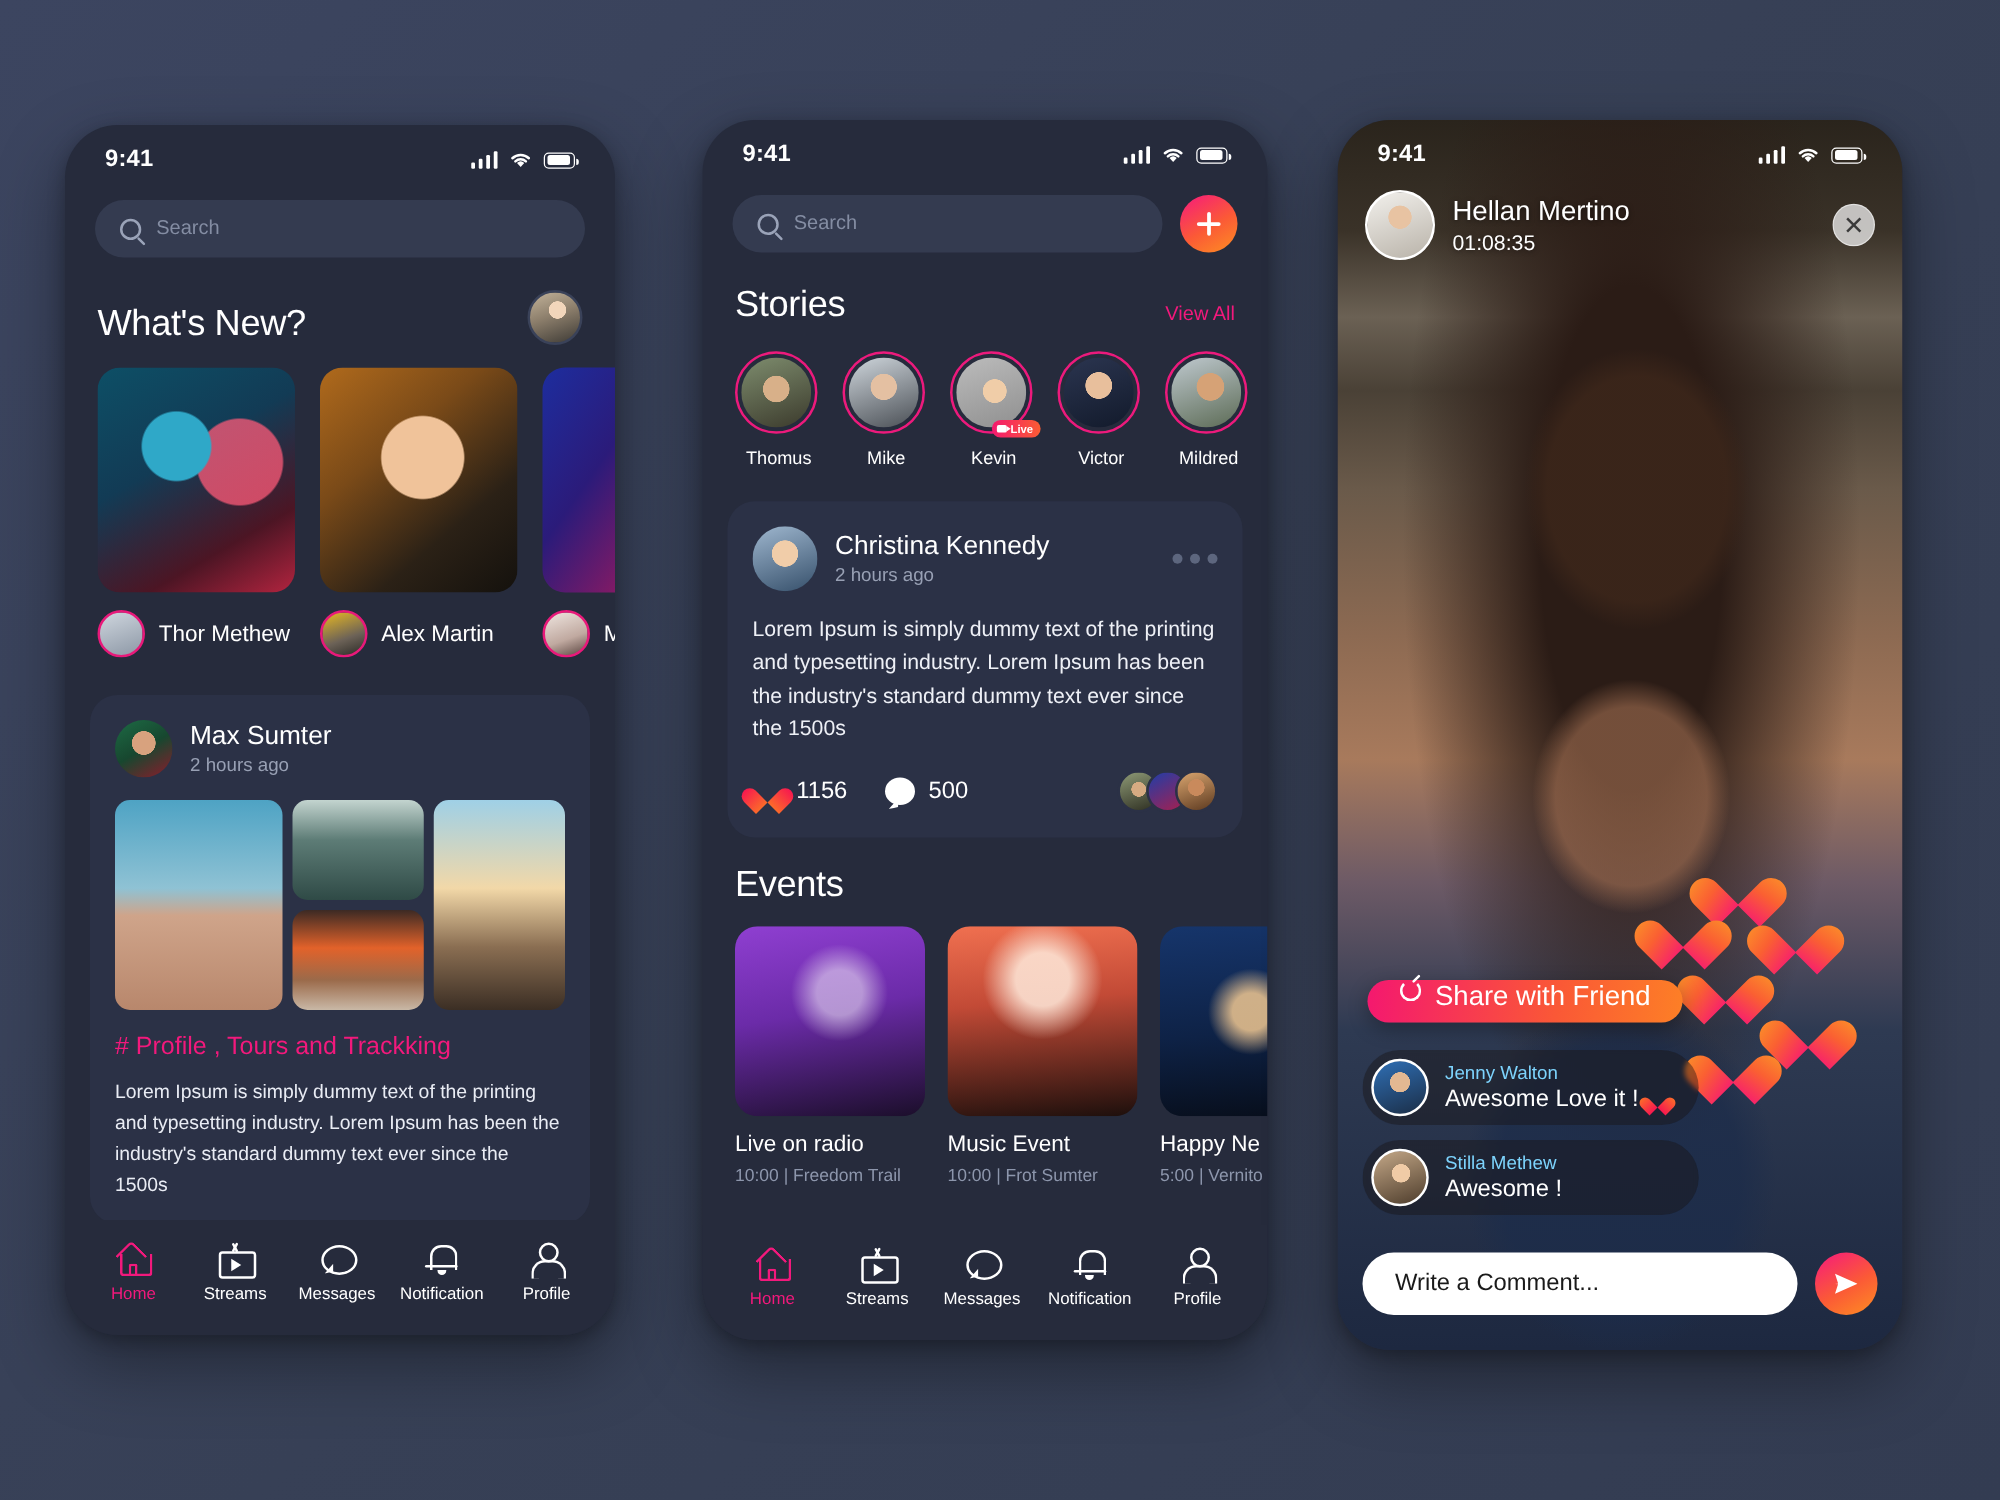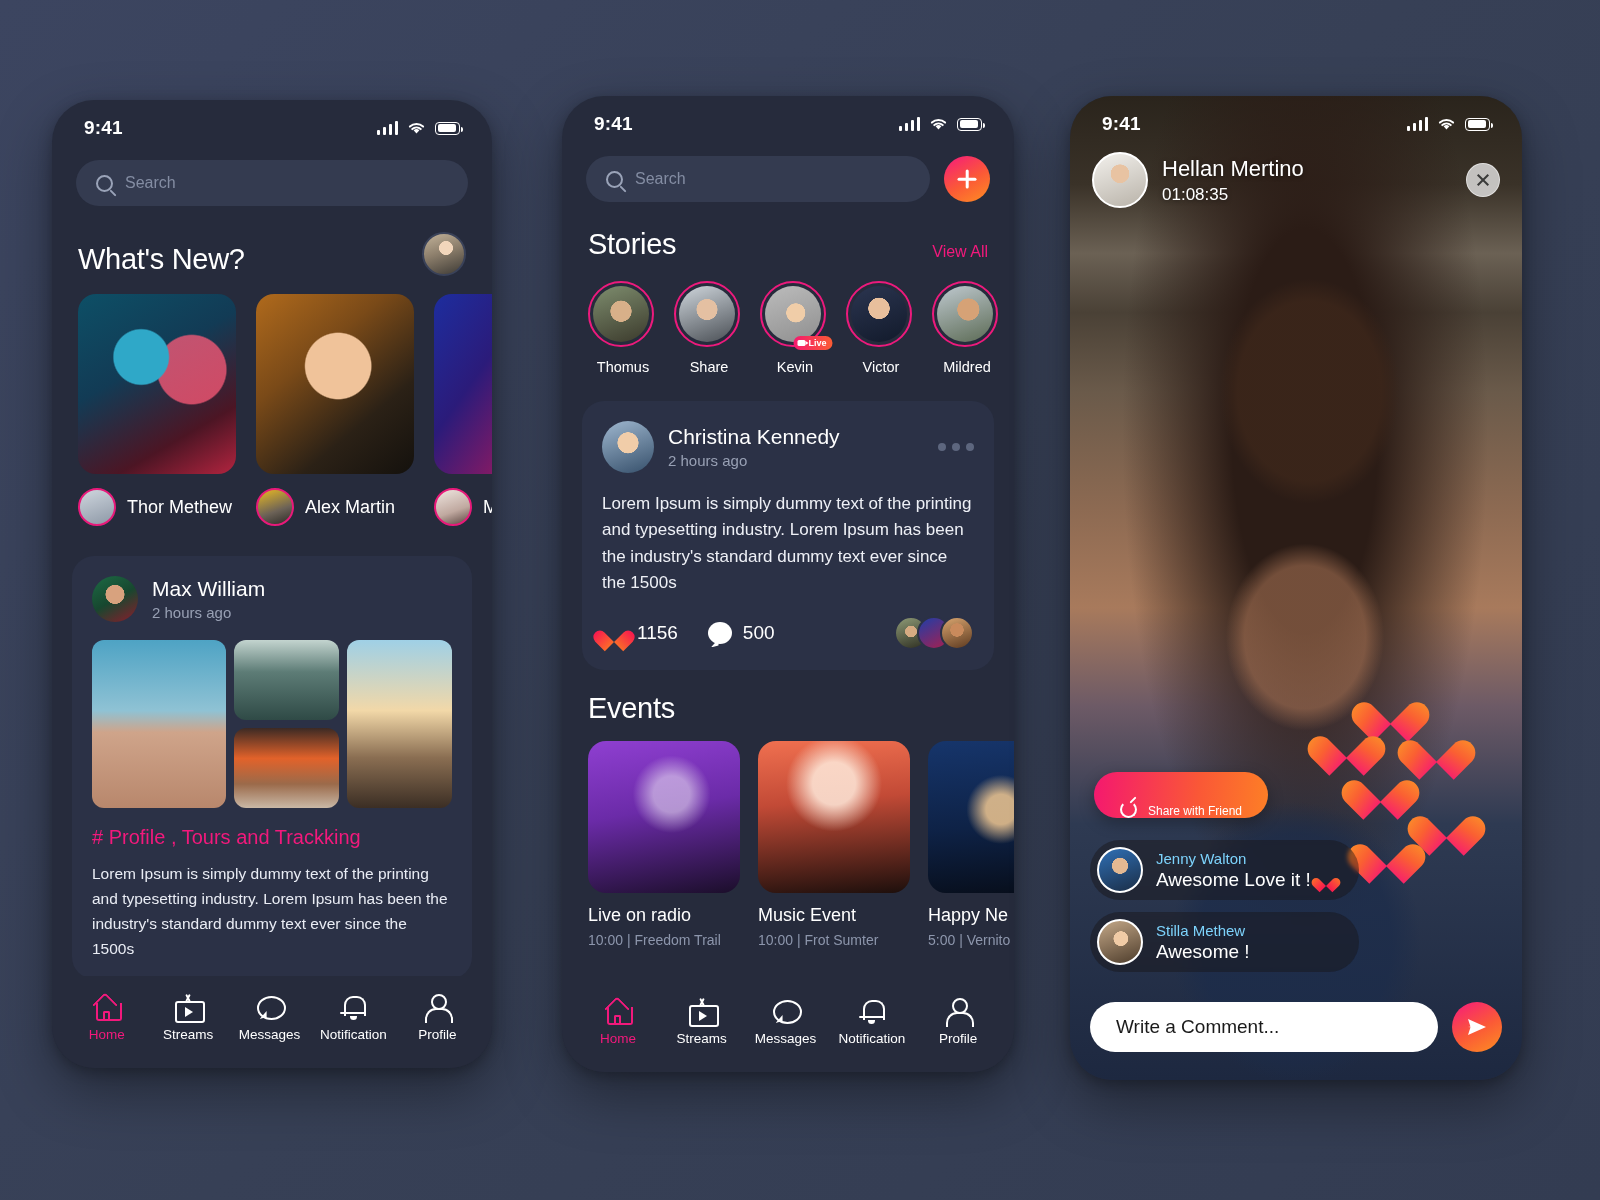--- a/index.html
+++ b/index.html
@@ -208,22 +208,22 @@
               background:rgba(235,235,235,.78); position:relative; cursor:pointer;
               border:1px solid rgba(255,255,255,.5); }
   .closebtn::before,.closebtn::after{content:'';position:absolute;left:50%;top:50%;
     width:15px;height:2px;background:#3a3a3a;transform-origin:center;}
   .closebtn::before{transform:translate(-50%,-50%) rotate(45deg);}
   .closebtn::after{transform:translate(-50%,-50%) rotate(-45deg);}
 
   .sharebtn {
     position:absolute; left: 24px; bottom: 262px; z-index:4;
     background: linear-gradient(95deg,#f4186f 0%,#fa5836 60%,#fd7f26 100%);
-    color:#fff; border:0; border-radius: 24px; height: 46px; padding: 0 26px;
-    font-size: 12px; font-family:inherit; display:flex; align-items:flex-end; gap:11px;
+    color:#fff; border:0; border-radius: 24px; height: 34px; padding: 0 26px;
+    font-size: 22px; font-family:inherit; display:flex; align-items:flex-start; gap:11px;
     cursor:pointer; box-shadow:0 5px 16px rgba(0,0,0,.3);
   }
   .share-ic { width:17px;height:17px;border:2px solid #fff;border-radius:50%;
               border-top-color:transparent; position:relative; }
   .share-ic::after{content:'';position:absolute;right:-2px;top:-4px;width:8px;height:2px;
     background:#fff;transform:rotate(-45deg);border-radius:2px;}
 
   .comments { position:absolute; left: 20px; bottom: 108px; z-index:4;
               display:flex; flex-direction:column; gap: 12px; }
   .cmt { display:flex; align-items:center; gap:13px; background: rgba(25,20,18,.42);
@@ -324,21 +324,21 @@
           <div class="wn-name">Mon</div>
         </div>
       </div>
     </div>
 
     <div class="postcard">
       <div class="post-head">
         <div class="post-ava ph" style="background:radial-gradient(circle at 50% 40%,#d8a27e 0 26%,transparent 27%),
              linear-gradient(150deg,#1d6b45,#17472f 50%,#8e1b2c)"></div>
         <div>
-          <div class="post-name">Max William</div>
+          <div class="post-name">Max Sumter</div>
           <div class="post-time">2 hours ago</div>
         </div>
       </div>
 
       <div class="grid3">
         <div class="ph" style="background:linear-gradient(180deg,#4ea3c4 0%,#8fc2d4 42%,#cfa48a 55%,#b8876c 100%)"></div>
         <div class="g-b">
           <div class="ph" style="background:linear-gradient(180deg,#c3d4cf 0%,#5d7c76 40%,#2f4a46 100%)"></div>
           <div class="ph" style="background:linear-gradient(180deg,#3c2a24 0%,#e2622a 38%,#9b6a4a 70%,#c9b8a6 100%)"></div>
         </div>
@@ -419,21 +419,21 @@
       <div class="story">
         <div class="story-ring">
           <div class="ph" style="background:radial-gradient(circle at 50% 45%,#d8b089 0 25%,transparent 26%),linear-gradient(160deg,#7e8d6e,#3b3a2c)"></div>
         </div>
         <div class="story-name">Thomus</div>
       </div>
       <div class="story">
         <div class="story-ring">
           <div class="ph" style="background:radial-gradient(circle at 50% 42%,#e4c0a2 0 24%,transparent 25%),linear-gradient(160deg,#cfd6dc,#4a4f55)"></div>
         </div>
-        <div class="story-name">Share</div>
+        <div class="story-name">Mike</div>
       </div>
       <div class="story">
         <div class="story-ring">
           <div class="ph" style="background:radial-gradient(circle at 55% 48%,#f0cda8 0 22%,transparent 23%),linear-gradient(160deg,#bcbcbc,#8f8f8f)"></div>
           <div class="live-badge">
             <span class="live-cam"></span>
             <span>Live</span>
           </div>
         </div>
         <div class="story-name">Kevin</div>

